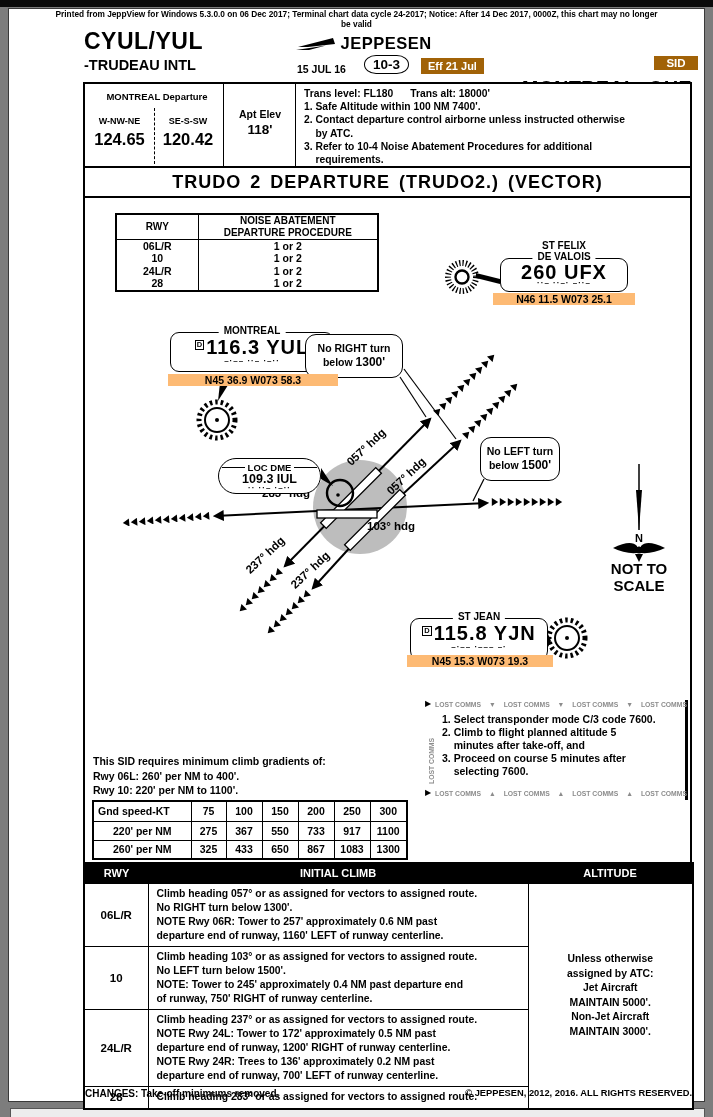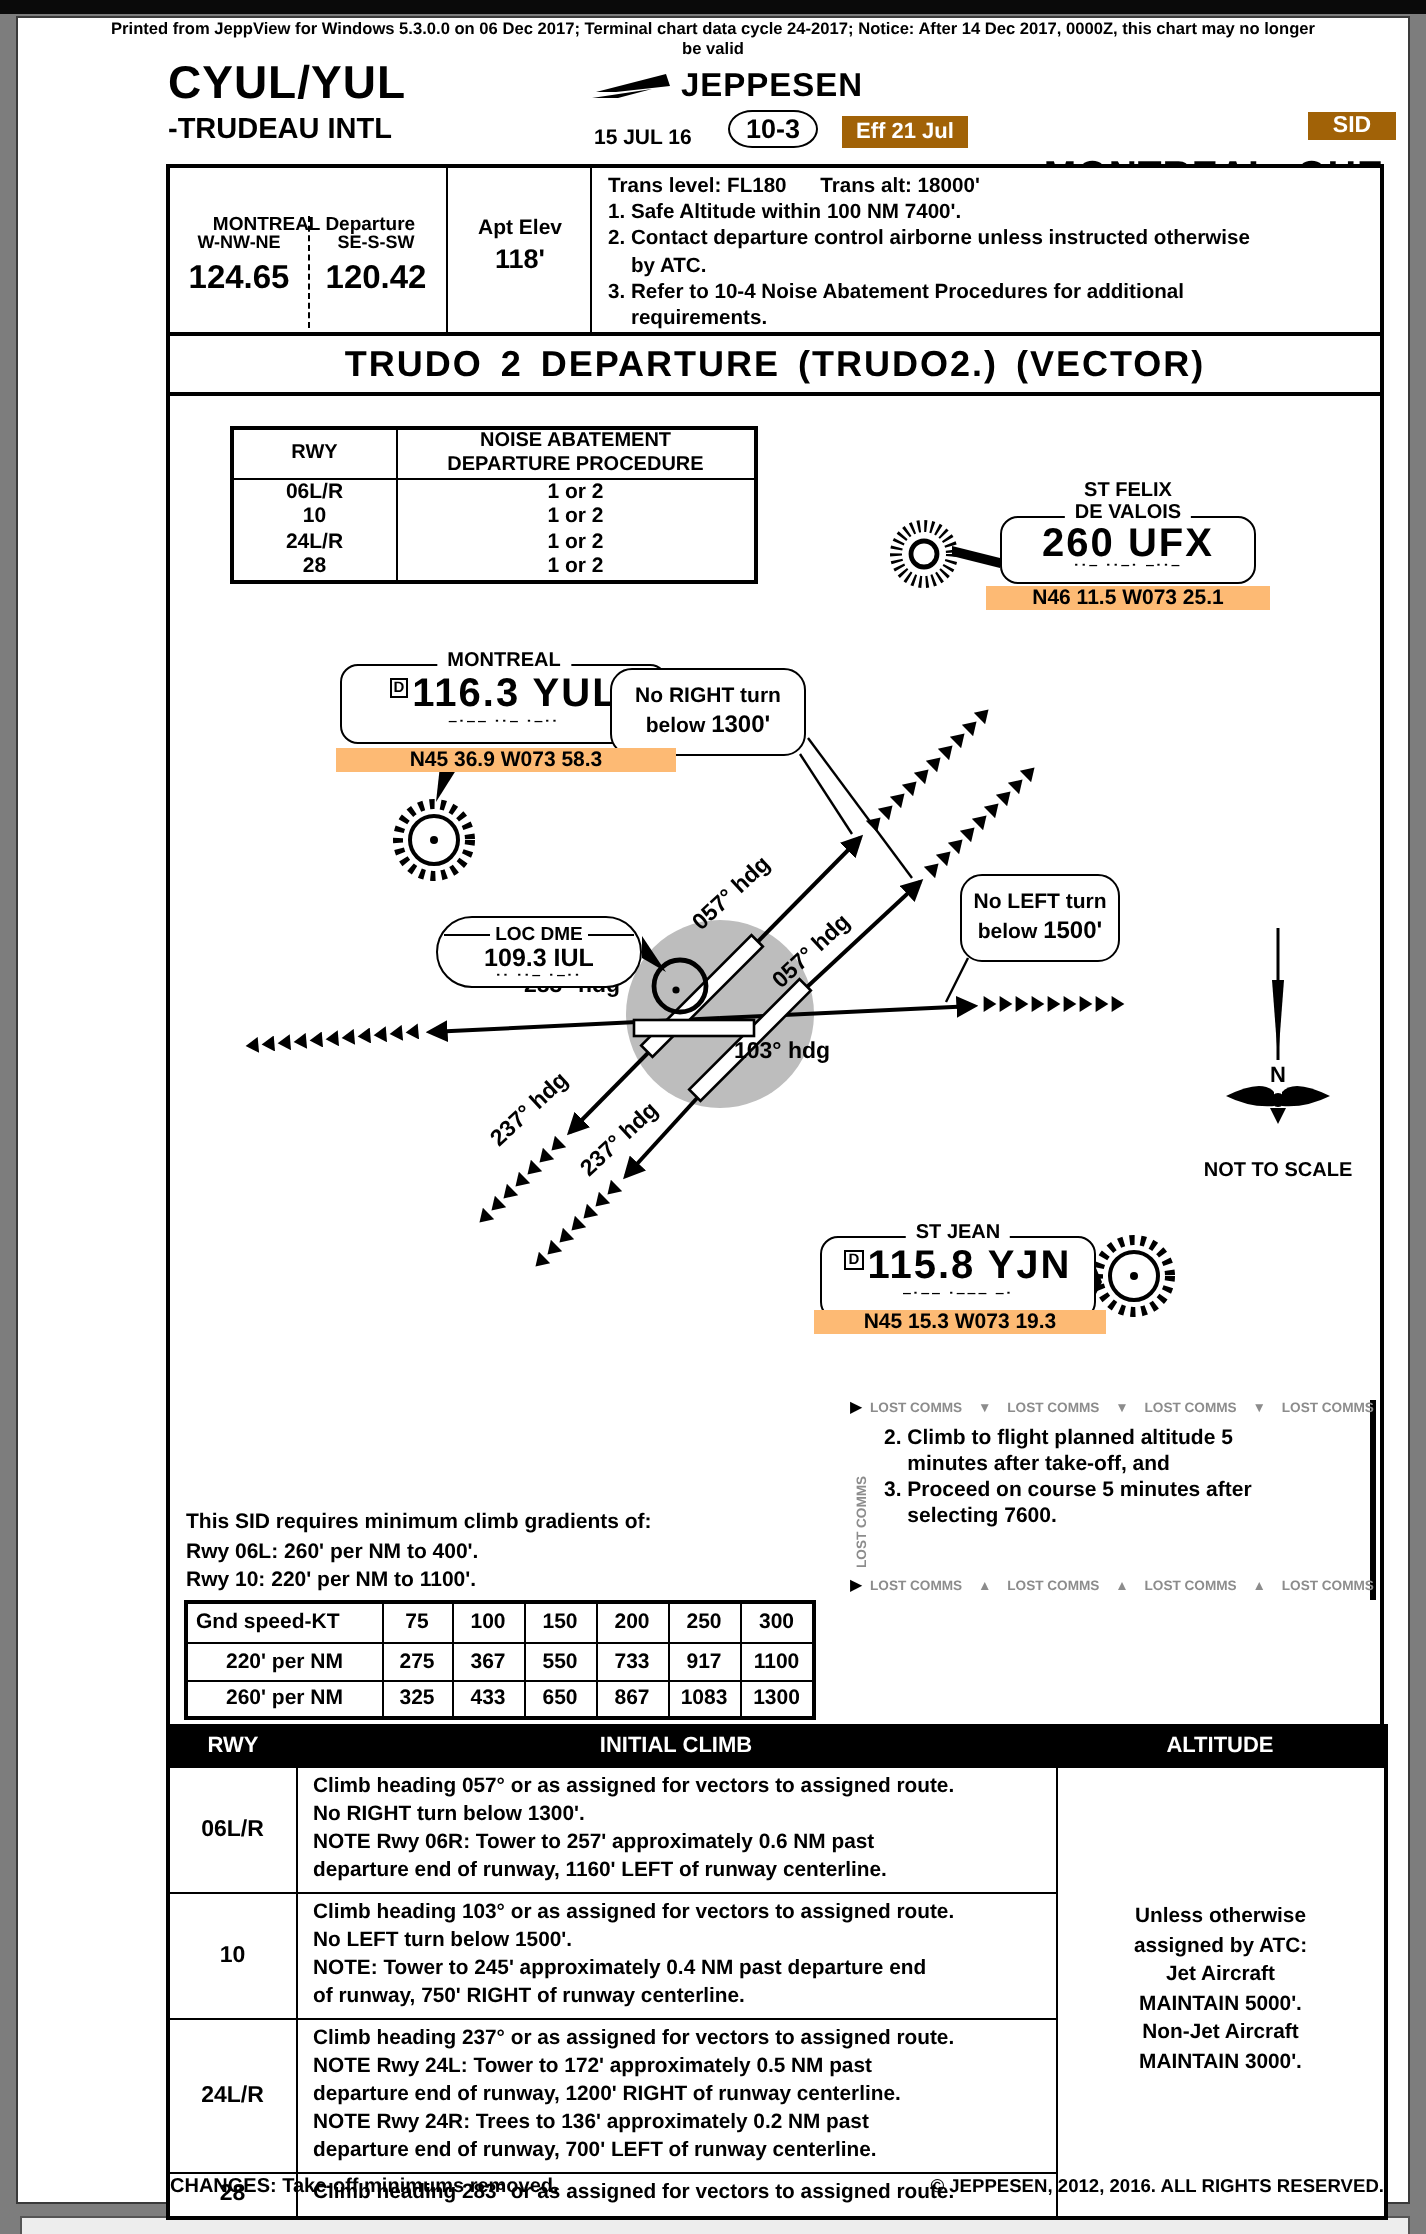--- a/index.html
+++ b/index.html
@@ -67,21 +67,21 @@
   <span class="b" style="font-size:16.5px;letter-spacing:.5px;vertical-align:2px;">JEPPESEN</span>
 </div>
 <div class="abs b" style="left:297px;top:63px;font-size:10.5px;">15 JUL 16</div>
 <div class="abs b" style="left:364px;top:55px;border:1.6px solid #000;border-radius:14px/11px;padding:1px 8px;font-size:13.5px;">10-3</div>
 <div class="abs blackbox" style="left:421px;top:58px;padding:2px 7px;font-size:11px;">Eff 21 Jul</div>
 <div class="abs b" style="left:440px;top:31px;width:252px;text-align:right;font-size:19.5px;letter-spacing:.5px;margin-top:46px;">MONTREAL, QUE</div>
 <div class="abs blackbox ctr" style="left:654px;top:56px;width:44px;padding:1px 0;font-size:11.5px;">SID</div>
 
 <div id="briefing" class="abs">
   <div class="bcol" style="left:0;width:139px;border-right:1.6px solid #000;">
-    <div class="abs ctr b" style="left:0;top:7px;width:144px;font-size:9.5px;margin-top:16px;">MONTREAL Departure</div>
+    <div class="abs ctr b" style="left:0;top:7px;width:144px;font-size:9.5px;">MONTREAL Departure</div>
     <div class="abs" style="left:69px;top:24px;height:56px;border-left:1.6px dashed #000;"></div>
     <div class="abs ctr b" style="left:0;top:32px;width:69px;font-size:9px;">W-NW-NE</div>
     <div class="abs ctr b" style="left:70px;top:32px;width:66px;font-size:9px;">SE-S-SW</div>
     <div class="abs ctr b" style="left:0;top:46px;width:69px;font-size:16.5px;">124.65</div>
     <div class="abs ctr b" style="left:70px;top:46px;width:66px;font-size:16.5px;">120.42</div>
   </div>
   <div class="bcol" style="left:139px;width:72px;border-right:1.6px solid #000;">
     <div class="abs ctr b" style="left:0;top:24px;width:72px;font-size:10.5px;">Apt Elev</div>
     <div class="abs ctr b" style="left:0;top:38px;width:72px;font-size:13.5px;">118'</div>
   </div>
@@ -249,36 +249,37 @@
   </div>
 
   <div class="abs hdg rot" style="left:257px;top:243px;">057° hdg</div>
   <div class="abs hdg rot" style="left:297px;top:272px;">057° hdg</div>
   <div class="abs hdg" style="left:177px;top:289px;">283° hdg</div>
   <div class="abs hdg" style="left:282px;top:322px;">103° hdg</div>
   <div class="abs hdg rot" style="left:156px;top:351px;">237° hdg</div>
   <div class="abs hdg rot" style="left:201px;top:366px;">237° hdg</div>
 
   <div class="abs ctr b" style="left:547px;top:334px;width:14px;font-size:11px;z-index:2;">N</div>
-  <div class="abs ctr b" style="left:506px;top:362px;width:96px;font-size:10px;margin-top:20px;">NOT TO SCALE</div>
+  <div class="abs ctr b" style="left:506px;top:362px;width:96px;font-size:15px;">NOT TO SCALE</div>
 
   <div class="abs" style="left:340px;top:502px;width:266px;height:100px;z-index:3;">
     <div class="abs" style="left:0;top:-1px;font-size:8px;">▶</div>
     <div class="abs" style="left:0;top:88px;font-size:8px;">▶</div>
     <div class="abs lcgray" style="left:10px;top:1px;width:252px;display:flex;justify-content:space-between;">
       <span>LOST COMMS</span>
         <span>▼</span>
       <span>LOST COMMS</span>
         <span>▼</span>
       <span>LOST COMMS</span>
         <span>▼</span>
       <span>LOST COMMS</span>
     </div>
     <div class="abs lcgray" style="left:3px;top:84px;transform:rotate(-90deg);transform-origin:0 0;width:66px;">LOST COMMS</div>
     <div class="abs" style="left:17px;top:13px;width:246px;">
+      <div class="pre lcitems">1. Select transponder mode C/3 code 7600.</div>
       <div class="pre lcitems">2. Climb to flight planned altitude 5
     minutes after take-off, and</div>
       <div class="pre lcitems">3. Proceed on course 5 minutes after
     selecting 7600.</div>
     </div>
     <div class="abs lcgray" style="left:10px;top:90px;width:252px;display:flex;justify-content:space-between;">
       <span>LOST COMMS</span>
         <span>▲</span>
       <span>LOST COMMS</span>
         <span>▲</span>

